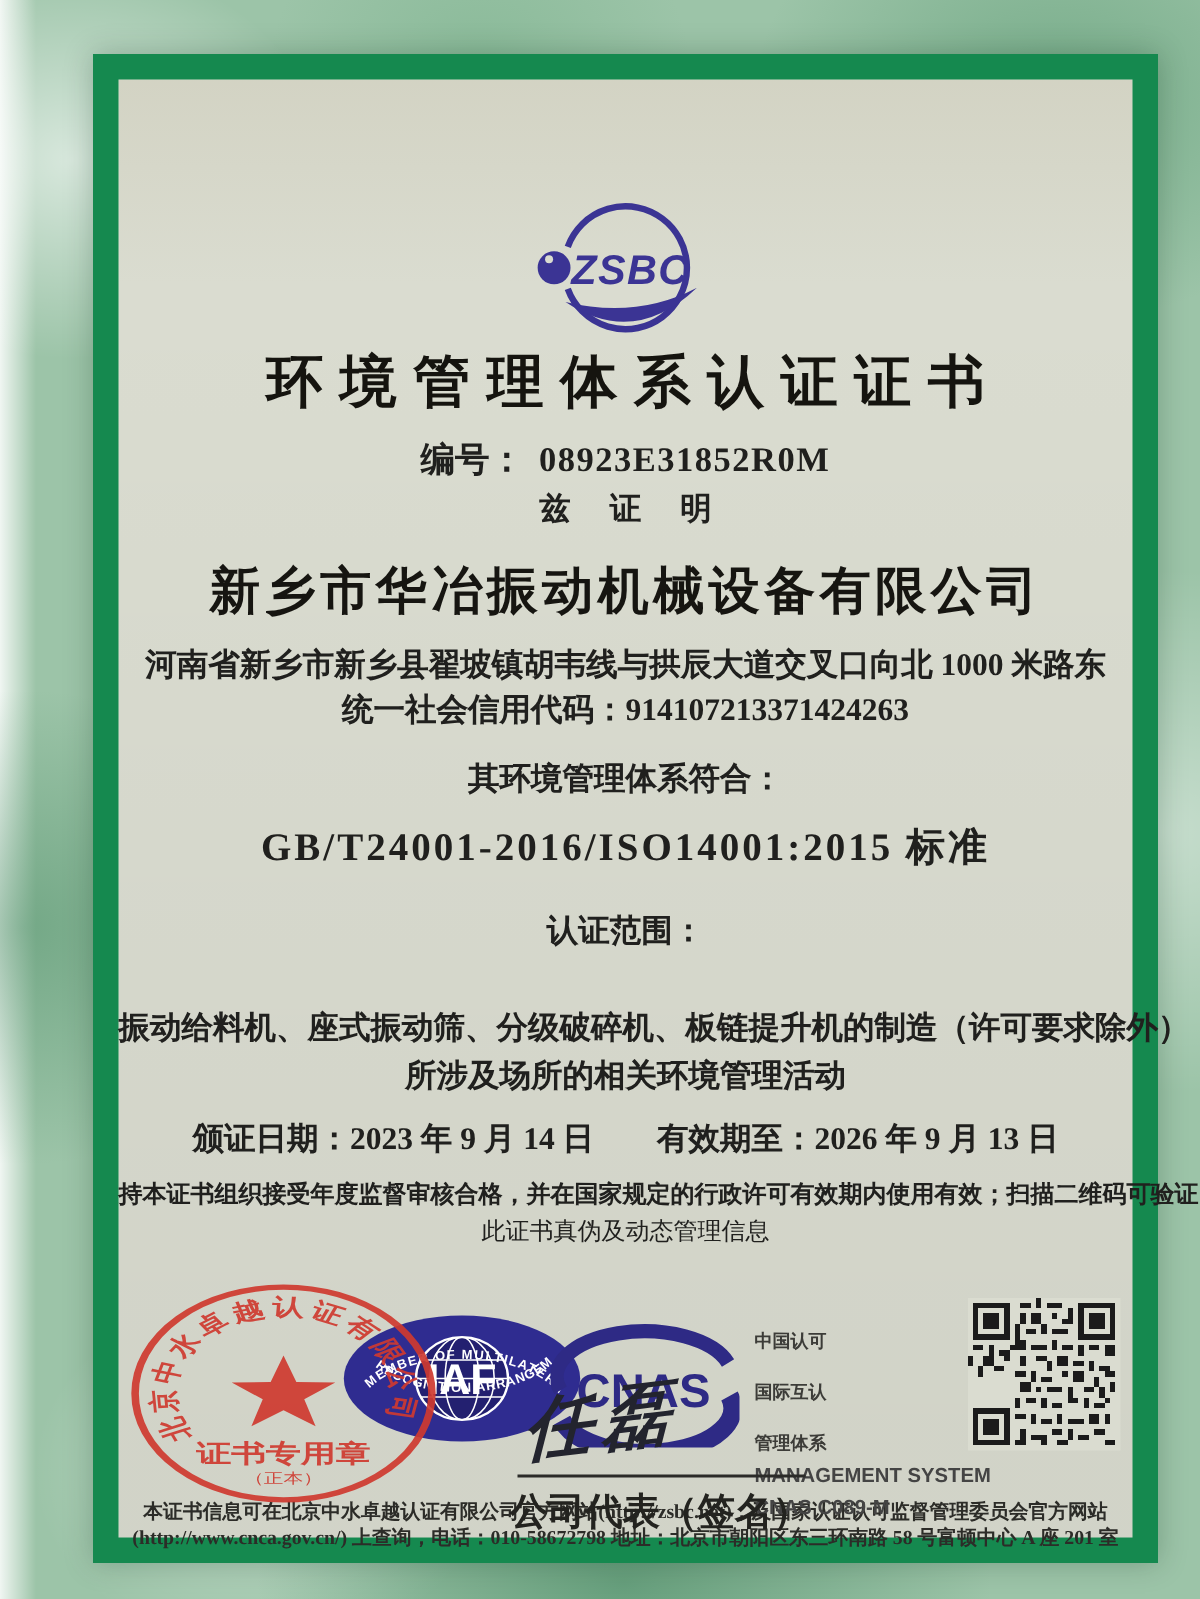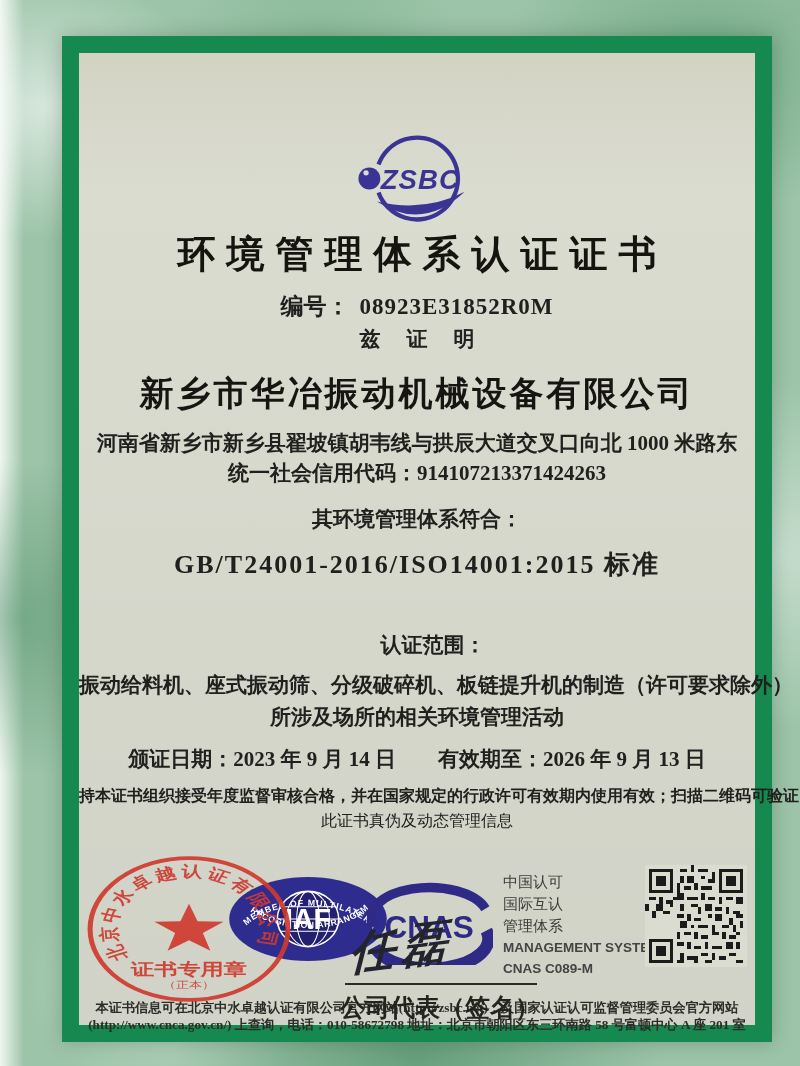--- a/index.html
+++ b/index.html
@@ -28,32 +28,32 @@
   .logo{position:absolute;left:248px;top:76px;width:180px;height:100px;}
   .title{top:176px;font-size:38px;font-weight:700;letter-spacing:11px;padding-left:11px;box-sizing:border-box;color:#15140f;}
   .certno{top:238px;font-size:23px;font-weight:600;}
   .certno .num{font-family:"Liberation Serif","DejaVu Serif",serif;margin-left:10px;letter-spacing:1px;}
   .attest{top:272px;font-size:21px;font-weight:600;letter-spacing:26px;padding-left:26px;box-sizing:border-box;}
   .company{top:318px;font-size:34px;font-weight:700;letter-spacing:3px;color:#161511;}
   .address{top:376px;font-size:21px;font-weight:600;}
   .credit{top:406px;font-size:21px;font-weight:600;}
   .conform{top:452px;font-size:21px;font-weight:600;}
   .standard{top:494px;font-size:26px;font-weight:600;letter-spacing:2px;}
-  .scopehead{top:578px;font-size:21px;font-weight:700;padding-left:16px;}
+  .scopehead{top:553px;font-size:21px;font-weight:700;}
   .scope1{top:618px;font-size:21px;font-weight:600;}
   .scope2{top:650px;font-size:21px;font-weight:600;}
   .dates{top:692px;font-size:21px;font-weight:700;}
   .dates .gap{display:inline-block;width:42px;}
   .note1{top:733px;font-size:16px;font-weight:600;}
   .note2{top:758px;font-size:16px;font-weight:400;}
   .stamp{position:absolute;left:4px;top:800px;width:212px;height:152px;z-index:3;opacity:.92;}
   .iaf{position:absolute;left:146px;top:822px;width:166px;height:88px;z-index:2;}
   .cnas{position:absolute;left:288px;top:828px;width:126px;height:84px;z-index:2;}
   .acc{position:absolute;left:424px;top:818px;z-index:2;color:#3c3c38;}
-  .acc .zh{font-size:15px;line-height:22px;font-weight:400;}
+  .acc .zh{font-size:12px;line-height:22px;font-weight:700;margin-top:12px;}
   .acc .en{font-family:"Liberation Sans","DejaVu Sans",sans-serif;font-size:13.5px;line-height:21px;font-weight:700;color:#444;}
   .qr{position:absolute;left:566px;top:812px;width:102px;height:102px;z-index:2;}
   .sig{position:absolute;left:270px;top:864px;z-index:4;font-size:46px;font-style:italic;font-weight:700;
        color:#23242e;transform:rotate(-7deg) skewX(-8deg);letter-spacing:6px;}
   .sigline{position:absolute;left:266px;top:930px;width:192px;border-bottom:2.5px solid #2b2b28;z-index:4;}
   .siglabel{position:absolute;left:226px;top:938px;width:270px;text-align:center;font-size:25px;font-weight:700;color:#23231f;z-index:4;}
   .footer1{top:946px;font-size:13.2px;font-weight:600;color:#2c2c28;}
   .footer2{top:963px;font-size:13.2px;font-weight:600;color:#2c2c28;}
 </style>
 </head>

